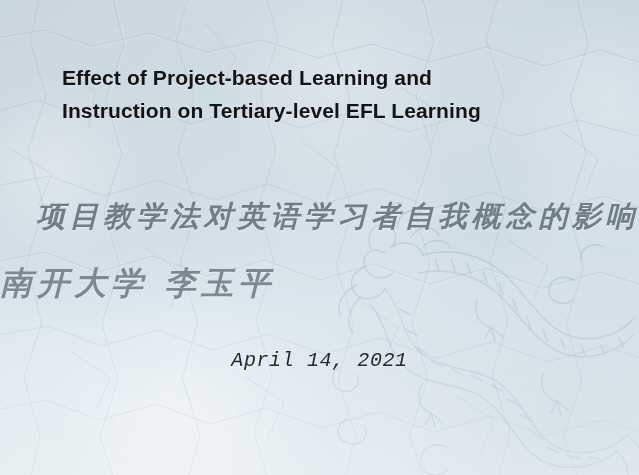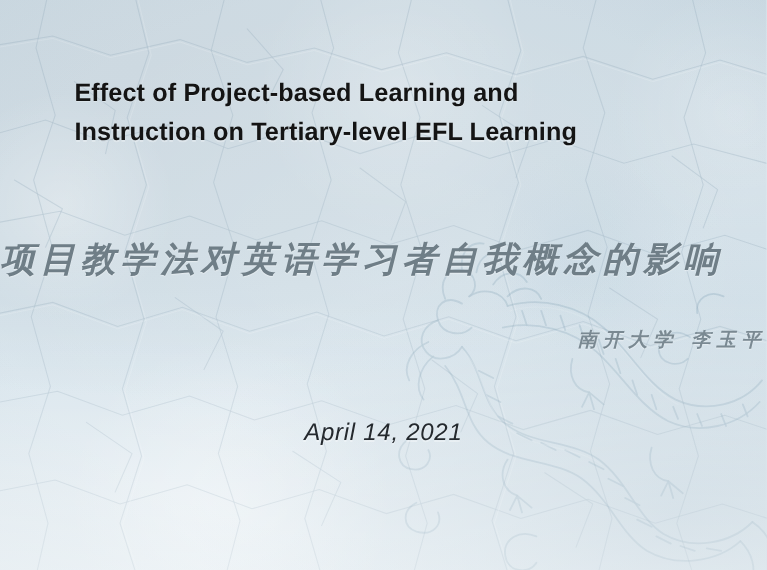--- a/index.html
+++ b/index.html
@@ -96,56 +96,56 @@
     white-space: nowrap;
     text-shadow: 0 1px 0 rgba(255,255,255,0.28);
   }
 
   
   #subtitle-cn {
     position: absolute;
     left: 0;
     right: 0;
     top: 196px;
-    text-align: left;
+    text-align: right;
     font-family: "DejaVu Serif", "Liberation Serif", serif;
     font-size: 29px;
     line-height: 40px;
     letter-spacing: 4.5px;
     color: #6f7e87;
     font-style: italic;
     font-weight: bold;
     text-shadow: 0 1px 1px rgba(255,255,255,0.45);
   }
 
   
   #author-cn {
     position: absolute;
     left: 0;
     right: 0;
     top: 266px;
-    text-align: right;
+    text-align: left;
     font-family: "DejaVu Serif", "Liberation Serif", serif;
-    font-size: 16px;
+    font-size: 32px;
     line-height: 34px;
     letter-spacing: 5px;
     color: #7a8992;
     font-style: italic;
     font-weight: bold;
     text-shadow: 0 1px 1px rgba(255,255,255,0.45);
   }
 
   
   #date-line {
     position: absolute;
     left: 0;
     right: 0;
     top: 348px;
     text-align: center;
-    font-family: Liberation Sans, sans-serif;
+    font-family: Liberation Mono, monospace;
     font-style: italic;
     font-size: 20px;
     line-height: 26px;
     letter-spacing: 0.6px;
     color: #24292e;
     text-shadow: 0 1px 0 rgba(255,255,255,0.35);
   }
 </style>
 </head>
 <body>

